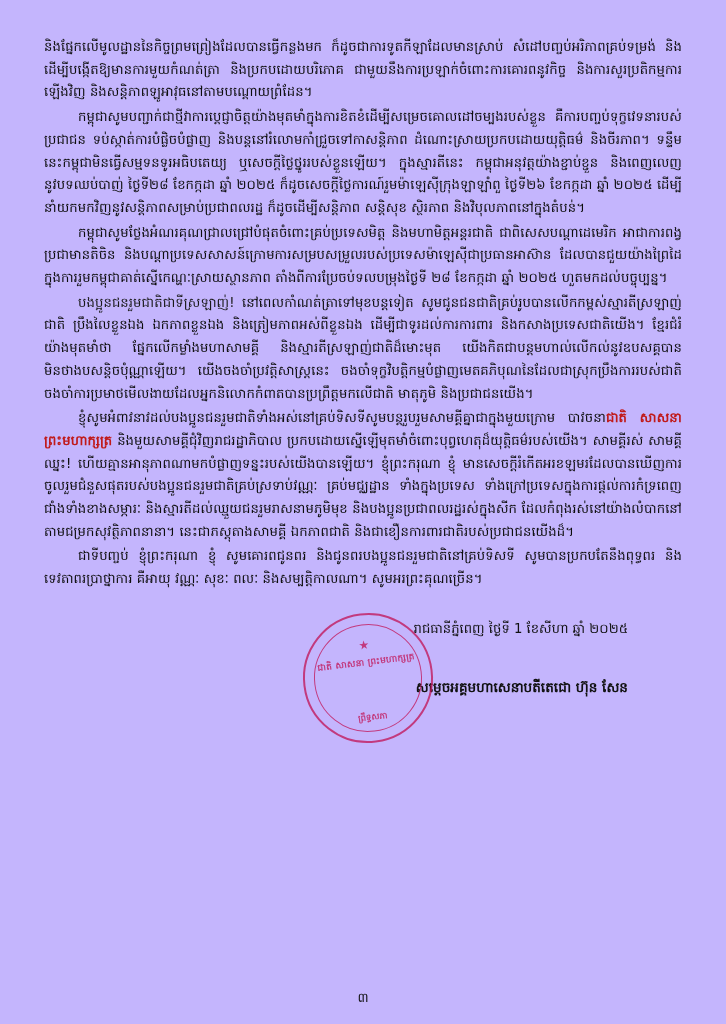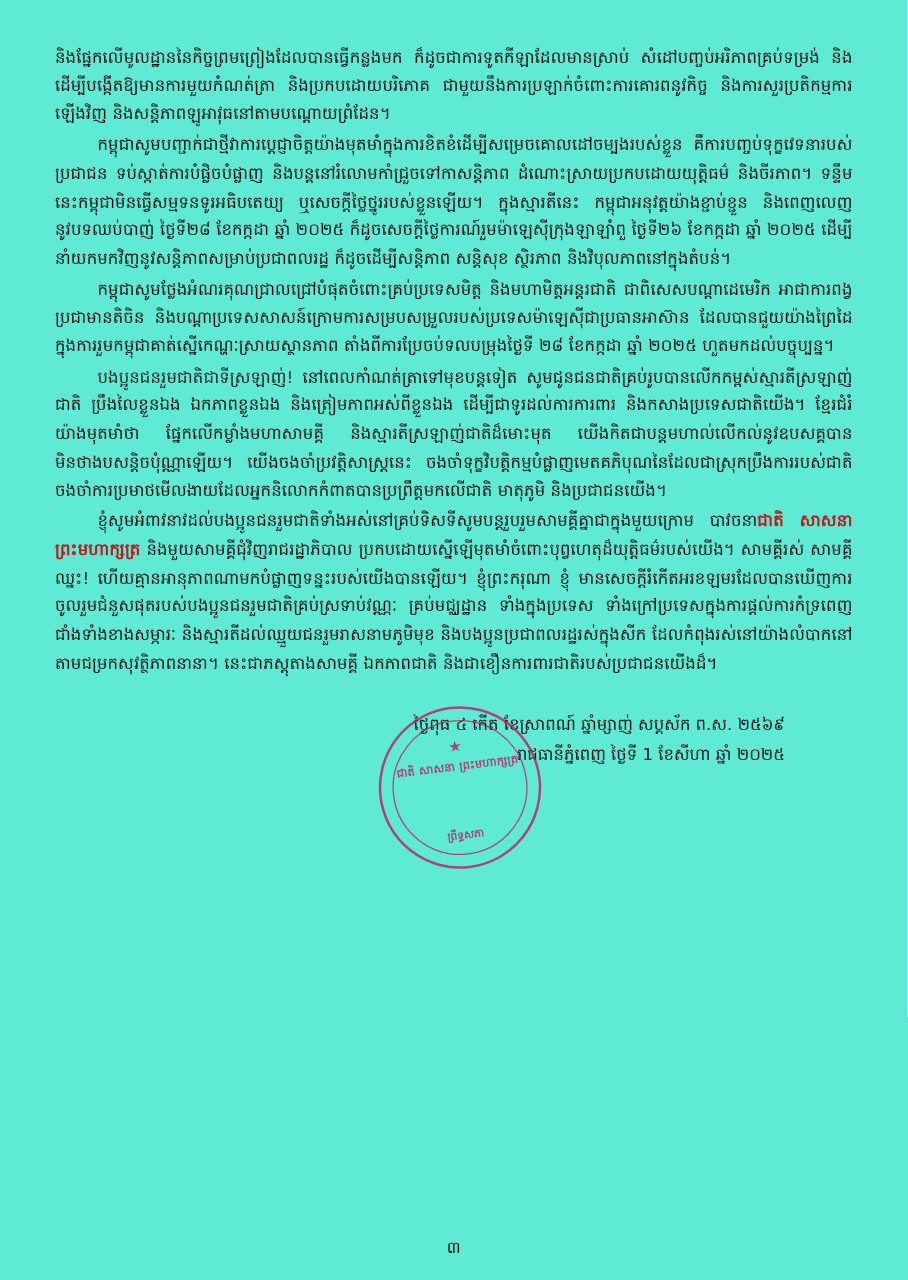--- a/index.html
+++ b/index.html
@@ -12,21 +12,21 @@
     height: 1024px;
     font-family: "DejaVu Sans", "Liberation Sans", sans-serif;
     color: #111111;
     position: relative;
     overflow: hidden;
   }
   .page {
     position: relative;
     width: 726px;
     height: 1024px;
-    background: #5eead4;
+    background: #c4b5fd;
     box-sizing: border-box;
     padding: 36px 44px 30px 44px;
   }
   .doc-body {
     font-size: 13.2px;
     line-height: 1.72;
     text-align: justify;
     color: #0d0d0d;
     letter-spacing: 0.1px;
   }
@@ -136,30 +136,31 @@
     <p class="para">និងផ្នែកលើមូលដ្ឋាននៃកិច្ចព្រមព្រៀងដែលបានធ្វើកន្លងមក ក៏ដូចជាការទូតកីឡាដែលមានស្រាប់ សំដៅបញ្ចប់អរិភាពគ្រប់ទម្រង់ និងដើម្បីបង្កើតឱ្យមានការមួយកំណត់ត្រា និងប្រកបដោយបរិភោគ ជាមួយនឹងការប្រឡាក់ចំពោះការគោរពនូវកិច្ច និងការសួរប្រតិកម្មការឡើងវិញ និងសន្តិភាពឡូអាវុធនៅតាមបណ្ដោយព្រំដែន។</p>
 
     <p class="para indent">កម្ពុជាសូមបញ្ជាក់ជាថ្មីវាការប្ដេជ្ញាចិត្តយ៉ាងមុតមាំក្នុងការខិតខំដើម្បីសម្រេចគោលដៅចម្បងរបស់ខ្លួន គឺការបញ្ចប់ទុក្ខវេទនារបស់ប្រជាជន ទប់ស្កាត់ការបំផ្លិចបំផ្លាញ និងបន្ដនៅរំលោមកាំជ្រួចទៅកាសន្តិភាព ដំណោះស្រាយប្រកបដោយយុត្តិធម៌ និងចីរភាព។ ទន្ទឹមនេះកម្ពុជាមិនធ្វើសម្មទនទូរអធិបតេយ្យ ឬសេចក្ដីថ្លៃថ្នូររបស់ខ្លួនឡើយ។ ក្នុងស្មារតីនេះ កម្ពុជាអនុវត្តយ៉ាងខ្ជាប់ខ្ជួន និងពេញលេញនូវបទឈប់បាញ់ ថ្ងៃទី២៨ ខែកក្កដា ឆ្នាំ ២០២៥ ក៏ដូចសេចក្ដីថ្លៃការណ៍រួមម៉ាឡេស៊ីក្រុងឡាឡាំពួ ថ្ងៃទី២៦ ខែកក្កដា ឆ្នាំ ២០២៥ ដើម្បីនាំយកមកវិញនូវសន្តិភាពសម្រាប់ប្រជាពលរដ្ឋ ក៏ដូចដើម្បីសន្តិភាព សន្តិសុខ ស្ថិរភាព និងវិបុលភាពនៅក្នុងតំបន់។</p>
 
     <p class="para indent">កម្ពុជាសូមថ្លែងអំណរគុណជ្រាលជ្រៅបំផុតចំពោះគ្រប់ប្រទេសមិត្ត និងមហាមិត្តអន្តរជាតិ ជាពិសេសបណ្ដាដេមេរិក អាជាការពង្វប្រជាមានតិចិន និងបណ្ដាប្រទេសសាសន៍ក្រោមការសម្របសម្រួលរបស់ប្រទេសម៉ាឡេស៊ីជាប្រធានអាស៊ាន ដែលបានជួយយ៉ាងព្រៃដៃ ក្នុងការរួមកម្ពុជាគាត់ស្នើកេណ្ហៈស្រាយស្ថានភាព តាំងពីការប្រែចប់ទលបម្រុងថ្ងៃទី ២៨ ខែកក្កដា ឆ្នាំ ២០២៥ ហួតមកដល់បច្ចុប្បន្ន។</p>
 
     <p class="para indent"><span class="slogan-lead">បងប្អូនជនរួមជាតិជាទីស្រឡាញ់!</span><span> នៅពេលកាំណត់ត្រាទៅមុខបន្ដទៀត សូមជូនជនជាតិគ្រប់រូបបានលើកកម្ពស់ស្មារតីស្រឡាញ់ជាតិ ប្រឹងលៃខ្លួនឯង ឯកភាពខ្លួនឯង និងត្រៀមភាពអស់ពីខ្លួនឯង ដើម្បីជាទូរដល់ការការពារ និងកសាងប្រទេសជាតិយើង។ ខ្មែរជំរំយ៉ាងមុតមាំថា ផ្នែកលើកម្លាំងមហាសាមគ្គី និងស្មារតីស្រឡាញ់ជាតិដ៏មោះមុត យើងកិតជាបន្ដមហាល់លើកល់នូវឧបសគ្គបាន មិនថាងបសន្ដិចបុំណ្ណាឡើយ។ យើងចងចាំប្រវត្តិសាស្ត្រនេះ ចងចាំទុក្ខវិបត្តិកម្មបំផ្លាញមេតគភិបុណនៃដែលជាស្រុកប្រឹងការរបស់ជាតិ ចងចាំការប្រមាថមើលងាយដែលអ្នកនិលោកកំពាតបានប្រព្រឹត្តមកលើជាតិ មាតុភូមិ និងប្រជាជនយើង។</span></p>
 
     <p class="para indent"><span>ខ្ញុំសូមអំពាវនាវដល់បងប្អូនជនរួមជាតិទាំងអស់នៅគ្រប់ទិសទីសូមបន្ដរួបរួមសាមគ្គីគ្នាជាក្នុងមួយក្រោម</span> <span>បាវចនា</span><span class="kh-red">ជាតិ សាសនា ព្រះមហាក្សត្រ</span><span> និងមួយសាមគ្គីជុំវិញរាជរដ្ឋាភិបាល </span><span> ប្រកបដោយស្នើឡើមុតមាំចំពោះបុព្វហេតុដ៏យុត្តិធម៌របស់យើង។ សាមគ្គីរស់ សាមគ្គីឈ្នះ! ហើយគ្មានអានុភាពណាមកបំផ្លាញទន្នះរបស់យើងបានឡើយ។ ខ្ញុំព្រះករុណា ខ្ញុំ មានសេចក្ដីរំកើតអរខឡមរដែលបានឃើញការចូលរួមជំនួសផុតរបស់បងប្អូនជនរួមជាតិគ្រប់ស្រទាប់វណ្ណៈ គ្រប់មជ្ឈដ្ឋាន ទាំងក្នុងប្រទេស ទាំងក្រៅប្រទេសក្នុងការផ្ដល់ការកំទ្រពេញជាំងទាំងខាងសម្ភារៈ និងស្មារតីដល់ឈ្មួយជនរួមរាសនាមភូមិមុខ និងបងប្អូនប្រជាពលរដ្ឋរស់ក្នុងសីក ដែលកំពុងរស់នៅយ៉ាងលំបាកនៅតាមជម្រកសុវត្ថិភាពនានា។ នេះជាភស្ដុតាងសាមគ្គី ឯកភាពជាតិ និងជាខឿនការពារជាតិរបស់ប្រជាជនយើងដ៏។</span></p>
 
+    <p class="para indent">ជាទីបញ្ចប់ ខ្ញុំព្រះករុណា ខ្ញុំ សូមគោរពជូនពរ និងជូនពរបងប្អូនជនរួមជាតិនៅគ្រប់ទិសទី សូមបានប្រកបតែនឹងពុទ្ធពរ និងទេវតាពរប្រាថ្នាការ គឺអាយុ វណ្ណៈ សុខៈ ពលៈ និងសម្បត្តិកាលណា។ សូមអរព្រះគុណច្រើន។</p>
 
   </div>
 
   <div class="signature-block">
-    <span class="sig-line">ថ្ងៃពុធ ៤ កើត ខែស្រាពណ៍ ឆ្នាំម្សាញ់ សប្ដស័ក ព.ស. ២៥៦៩</span>
     <span class="sig-line">រាជធានីភ្នំពេញ ថ្ងៃទី 1 ខែសីហា ឆ្នាំ ២០២៥</span>
 
     <div class="stamp">
       <div class="stamp-star">★</div>
       <div class="stamp-text">ជាតិ សាសនា ព្រះមហាក្សត្រ</div>
       <div class="stamp-bottom">ព្រឹទ្ធសភា</div>
     </div>
 
+    <span class="sig-line sig-name">សម្ដេចអគ្គមហាសេនាបតីតេជោ ហ៊ុន សែន</span>
   </div>
 
   <div class="page-number">៣</div>
 
 </div>
 
 </body></html>

